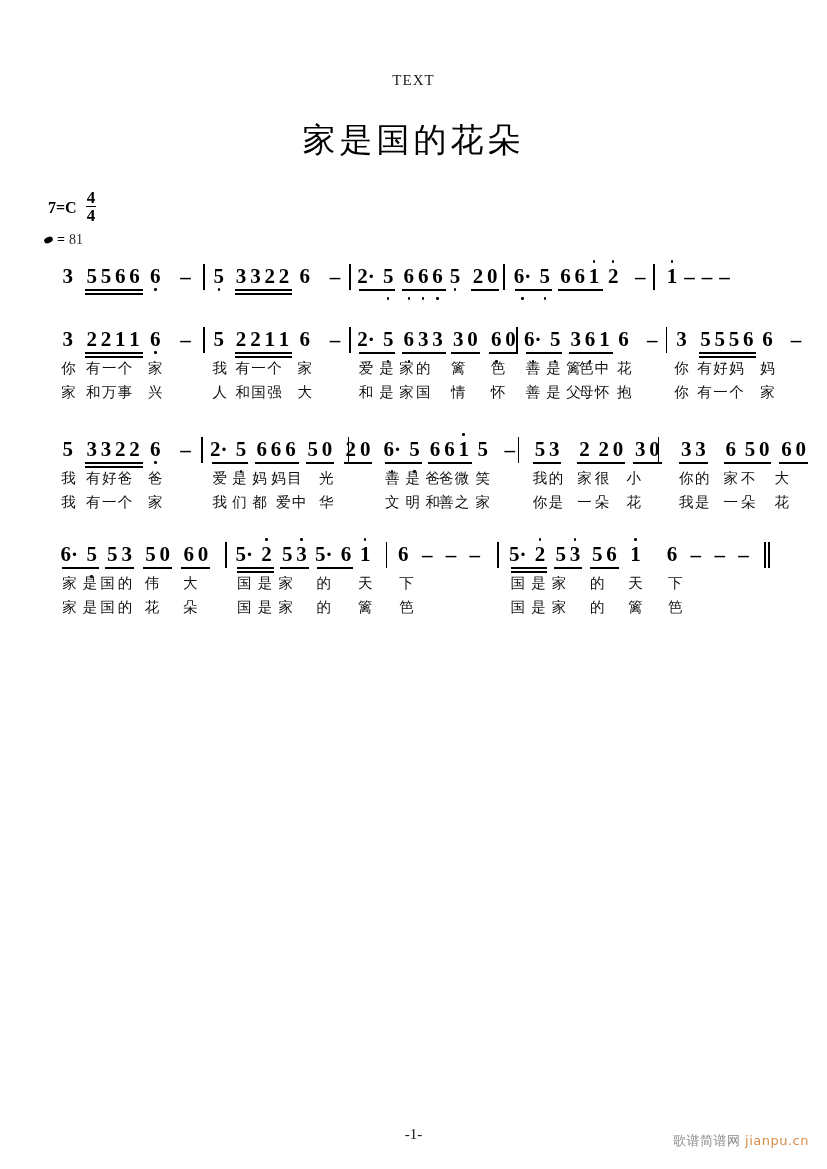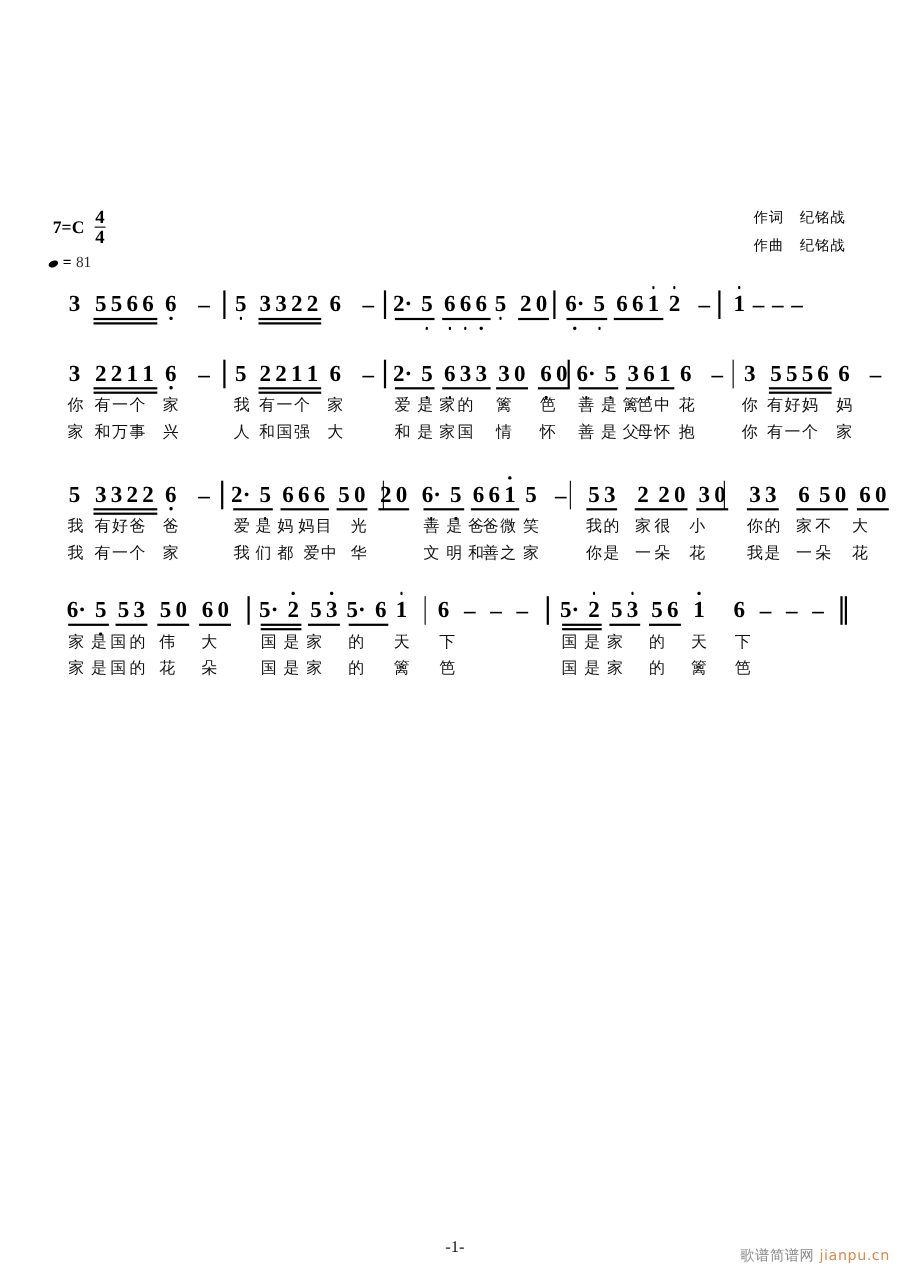--- a/index.html
+++ b/index.html
@@ -206,43 +206,37 @@
     white-space: nowrap;
     z-index: 0;
   }
   .watermark { z-index: 1; }
 </style>
 </head>
 <body>
 
 <div class="page">
 
+  <div class="text-tag">TEXT</div>
+  <div class="title">家是国的花朵</div>
 
   <div class="keysig">
     <span>7=C</span>
     <span class="meter">
       <span class="num">4</span>
       <span class="den">4</span>
     </span>
   </div>
 
   <div class="tempo">
     <span class="notehead"></span>
     <span class="eq">=</span>
     <span class="bpm">81</span>
   </div>
 
-  <div class="credits">
-    <div class="row">
-      <span>作词</span><span>纪铭战</span>
-    </div>
-    <div class="row">
-      <span>作曲</span><span>纪铭战</span>
-    </div>
-  </div>
 
   <div class="system" id="sys1" style="top:262px">
       <div class="notes">
         <div class="beam" style="left: 85.29px; width: 57.24px; top: 27px;"></div>
         <div class="beam" style="left: 85.29px; width: 57.24px; top: 31px;"></div>
         <div class="beam" style="left: 234.75px; width: 57.24px; top: 27px;"></div>
         <div class="beam" style="left: 234.75px; width: 57.24px; top: 31px;"></div>
         <div class="beam" style="left: 358.77px; width: 36.57px; top: 27px;"></div>
         <div class="beam" style="left: 401.7px; width: 44.52px; top: 27px;"></div>
         <div class="beam" style="left: 470.865px; width: 28.62px; top: 27px;"></div>

